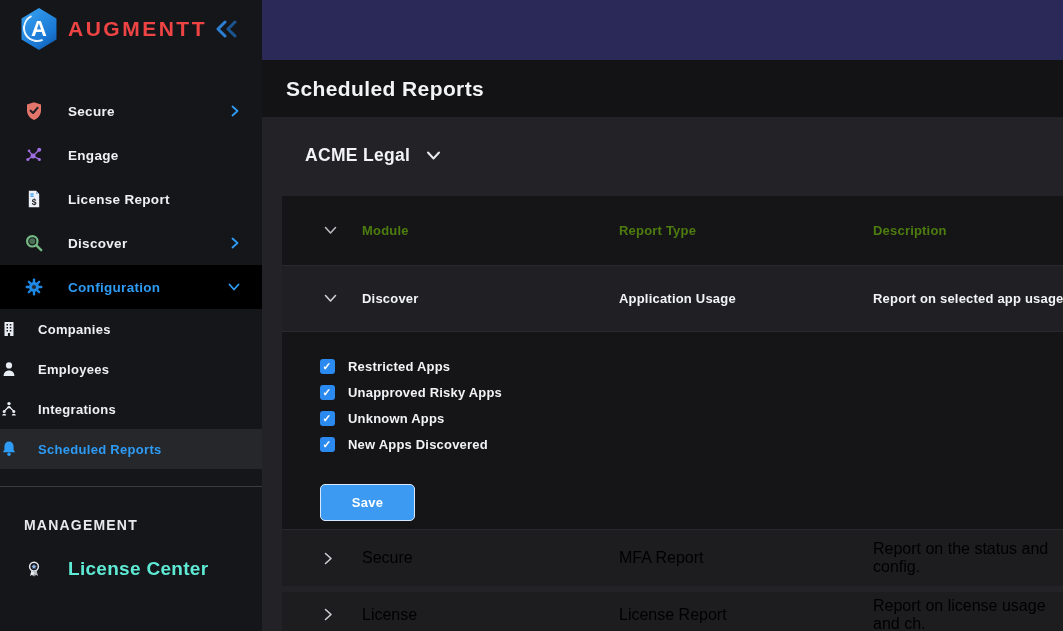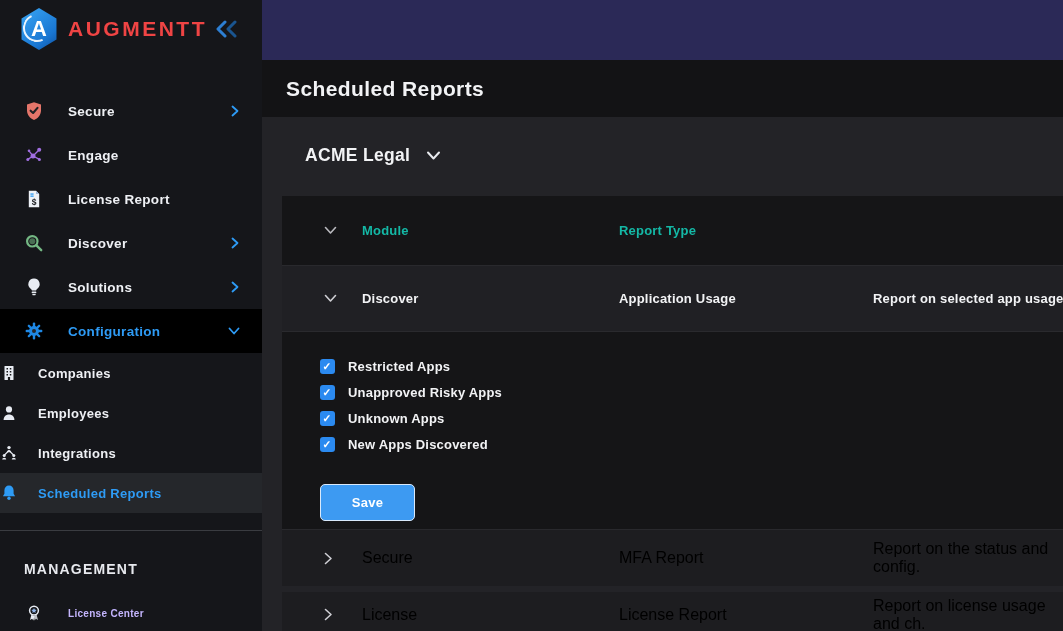--- a/index.html
+++ b/index.html
@@ -30,37 +30,37 @@
   .nav-item.hl .nav-label { color:#2e9bf5; }
   .sub-item { height:40px; display:flex; align-items:center; position:relative; cursor:pointer; }
   .sub-item .icon { width:18px; height:18px; flex:0 0 18px; display:flex; }
   .sub-item .nav-label { margin-left:20px; color:#eef0f4; font-size:13px; font-weight:600; letter-spacing:.3px; }
   .sub-item.active { background:#25272b; }
   .sub-item.active .nav-label { color:#2e9bf5; }
   .side-divider { border:none; border-top:1px solid #3a3c41; margin-top:17px; }
   .section-label { margin:30px 0 0 24px; color:#e7e9ee; font-size:14px; font-weight:700; letter-spacing:1.2px; }
   .mgmt-item { margin-top:14px; height:44px; display:flex; align-items:center; padding-left:24px; cursor:pointer; }
   .mgmt-item .icon { width:20px; height:20px; flex:0 0 20px; display:flex; }
-  .mgmt-item .nav-label { margin-left:24px; color:#c4b5fd; font-size:10px; font-weight:600; letter-spacing:.3px; }
+  .mgmt-item .nav-label { margin-left:24px; color:#5eead4; font-size:19px; font-weight:600; letter-spacing:.3px; }
 
   
   .topbar { position:absolute; left:262px; top:0; width:801px; height:60px; background:#2b2957; }
   .titlebar { position:absolute; left:262px; top:60px; width:801px; height:57px; background:#131315;
               display:flex; align-items:center; padding-left:24px; }
   .titlebar h1 { color:#f2f3f5; font-size:21px; font-weight:800; letter-spacing:.4px; }
   .content { position:absolute; left:262px; top:117px; width:801px; height:514px; background:#232327; }
   .selector { position:absolute; left:43px; top:28px; display:flex; align-items:center; cursor:pointer; }
   .selector .sel-label { color:#f2f3f5; font-size:17.5px; font-weight:800; letter-spacing:.3px; }
   .selector .sel-chev { margin-left:16px; display:flex; }
 
   .table { position:absolute; left:20px; top:79px; width:781px; }
   .trow { display:grid; grid-template-columns:80px 257px 254px auto; align-items:center; }
   .trow .chevcell { padding-left:42px; display:flex; }
   .thead { height:69px; background:#151517; }
-  .thead .th { color:#14b8a6; font-size:13px; font-weight:600; letter-spacing:.2px; }
+  .thead .th { color:#4d7c0f; font-size:13px; font-weight:600; letter-spacing:.2px; }
   .data-row { height:66px; background:#202024; border-top:1px solid #29292d; cursor:pointer; }
   .data-row .td { color:#f2f3f5; font-size:13px; font-weight:600; letter-spacing:.2px; white-space:nowrap; }
   .row-secure { height:57px; background:#1d1d20; border-top:1px solid #29292d; }
   .row-gap { height:6px; }
   .row-license { height:45px; background:#1d1d20; }
   .row-license.trow, .row-secure.trow { }
 
   .panel { background:#151517; border-top:1px solid #2a2a2e; height:198px; padding:27px 0 0 38px; }
   .cb-row { display:flex; align-items:center; height:15px; margin-bottom:11px; cursor:pointer; }
   .cb-box { width:15px; height:15px; background:#2b8af0; border-radius:3px; position:relative; flex:0 0 15px; }
@@ -148,35 +148,20 @@
           </svg>
         </span>
         <span class="nav-label">Discover</span>
         <span class="chev">
           <svg width="10" height="12" viewBox="0 0 10 12">
               <polyline points="2.5,1.5 7.5,6 2.5,10.5" fill="none" stroke="#2e9bf5" stroke-width="1.8" stroke-linecap="round" stroke-linejoin="round"></polyline>
             </svg>
         </span>
       </div>
 
-      <div class="nav-item">
-        <span class="icon">
-          <svg width="20" height="20" viewBox="0 0 20 20">
-            <path d="M10 1.6 a5.6 5.6 0 0 1 3.1 10.3 c-.6.4-1 1-1 1.7 h-4.2 c0-.7-.4-1.3-1-1.7 A5.6 5.6 0 0 1 10 1.6 z" fill="#e8ecf3"></path>
-            <rect x="7.6" y="14.6" width="4.8" height="1.6" rx=".8" fill="#e8ecf3"></rect>
-            <rect x="8.2" y="16.9" width="3.6" height="1.4" rx=".7" fill="#e8ecf3"></rect>
-          </svg>
-        </span>
-        <span class="nav-label">Solutions</span>
-        <span class="chev">
-          <svg width="10" height="12" viewBox="0 0 10 12">
-              <polyline points="2.5,1.5 7.5,6 2.5,10.5" fill="none" stroke="#2e9bf5" stroke-width="1.8" stroke-linecap="round" stroke-linejoin="round"></polyline>
-            </svg>
-        </span>
-      </div>
 
       <div class="nav-item hl">
         <span class="icon">
           <svg width="20" height="20" viewBox="0 0 20 20">
             <g fill="#1e88e5">
               <rect x="8.8" y="1.6" width="2.4" height="16.8" rx="1"></rect>
               <rect x="8.8" y="1.6" width="2.4" height="16.8" rx="1" transform="rotate(45 10 10)"></rect>
               <rect x="8.8" y="1.6" width="2.4" height="16.8" rx="1" transform="rotate(90 10 10)"></rect>
               <rect x="8.8" y="1.6" width="2.4" height="16.8" rx="1" transform="rotate(135 10 10)"></rect>
               <circle cx="10" cy="10" r="5"></circle>
@@ -281,20 +266,21 @@
     <div class="table">
 
       <div class="trow thead">
         <span class="chevcell">
           <svg width="13" height="9" viewBox="0 0 13 9">
               <polyline points="1.5,1.5 6.5,7 11.5,1.5" fill="none" stroke="#b9b9be" stroke-width="1.6" stroke-linecap="round" stroke-linejoin="round"></polyline>
             </svg>
         </span>
         <span class="th">Module</span>
         <span class="th">Report Type</span>
+        <span class="th">Description</span>
       </div>
 
       <div class="trow data-row">
         <span class="chevcell">
           <svg width="13" height="9" viewBox="0 0 13 9">
               <polyline points="1.5,1.5 6.5,7 11.5,1.5" fill="none" stroke="#cfcfd4" stroke-width="1.6" stroke-linecap="round" stroke-linejoin="round"></polyline>
             </svg>
         </span>
         <span class="td">Discover</span>
         <span class="td">Application Usage</span>

